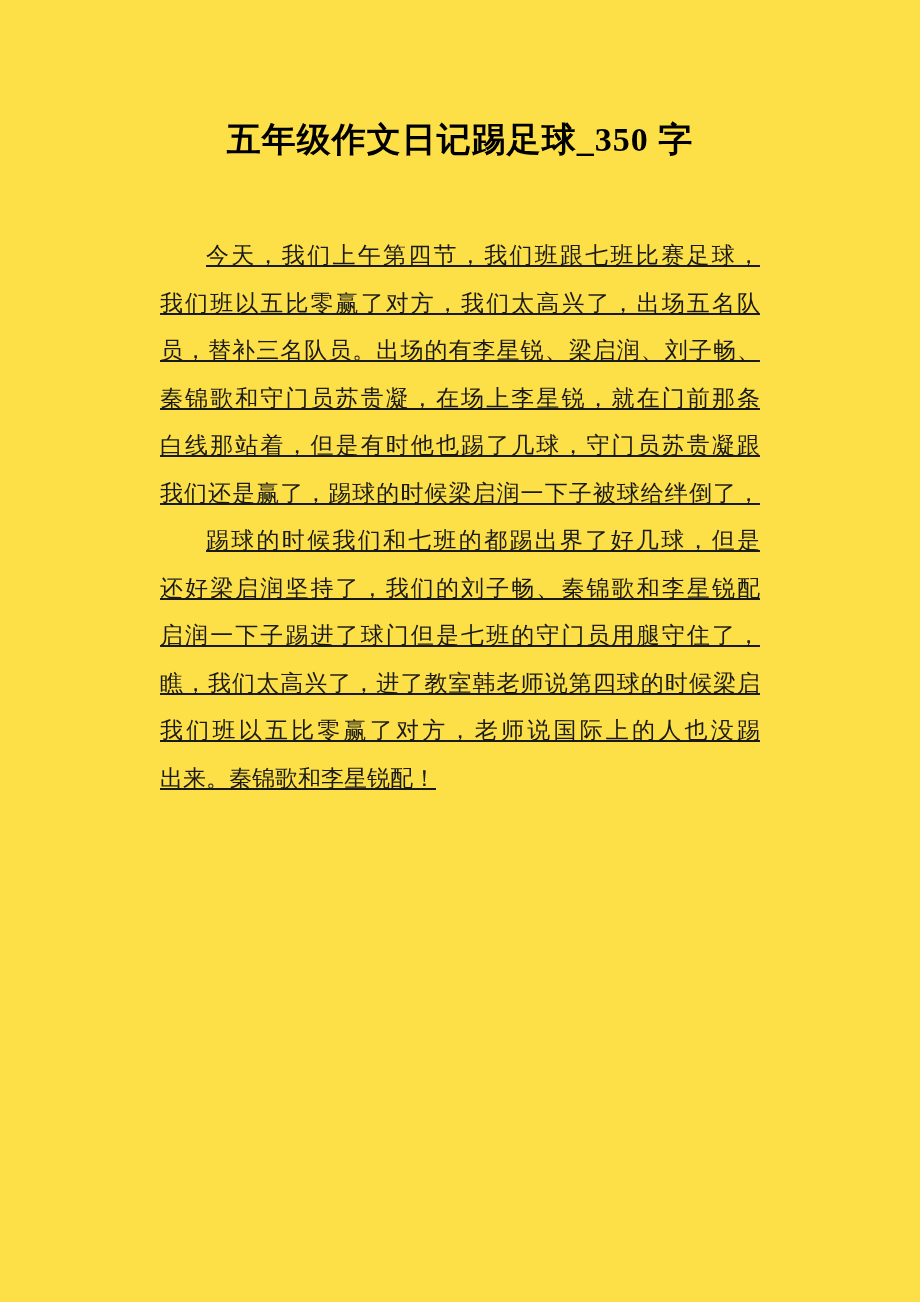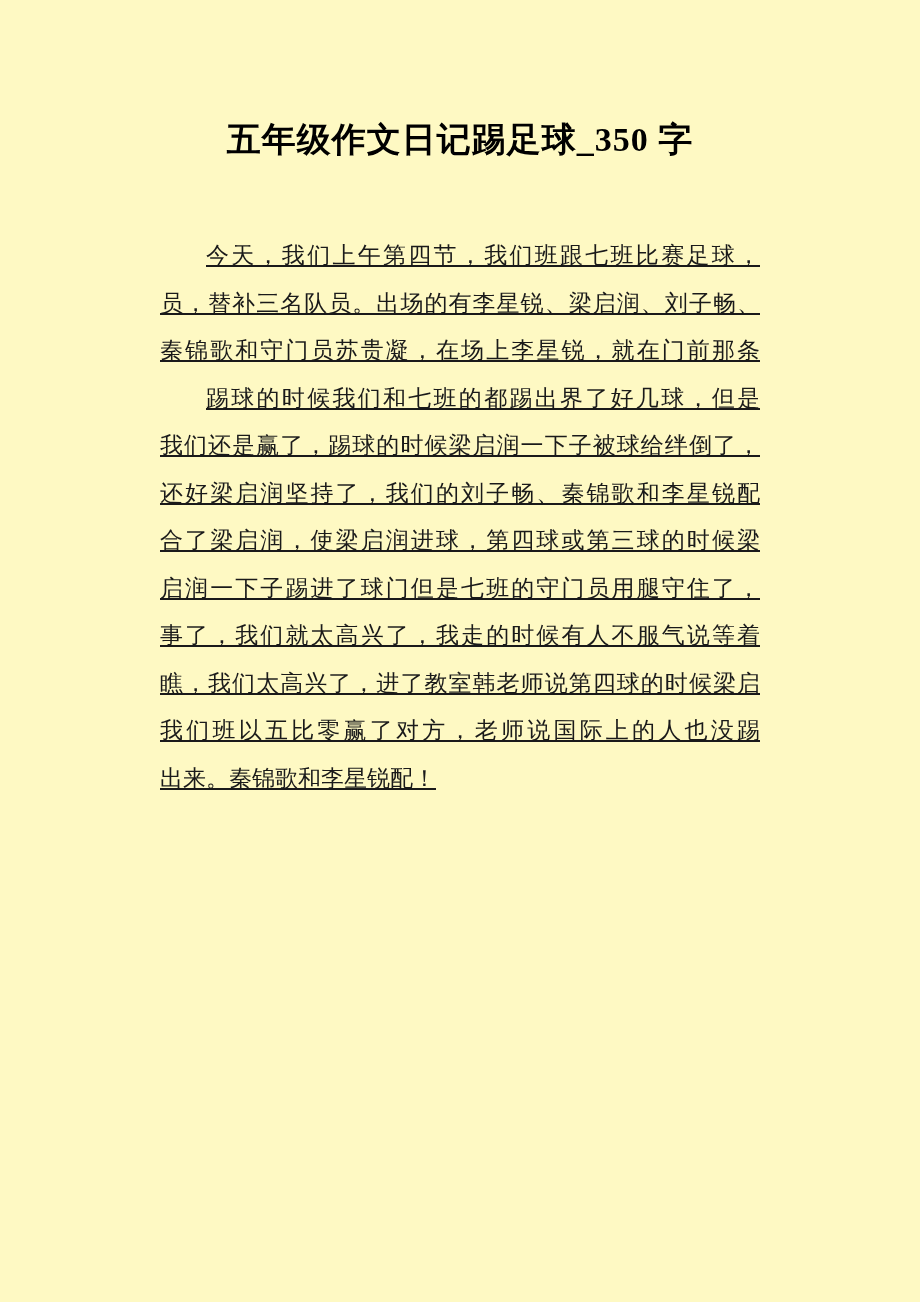--- a/index.html
+++ b/index.html
@@ -4,21 +4,21 @@
 <style>
   html, body {
     margin: 0;
     padding: 0;
     background: #ffffff;
   }
   .page {
     position: relative;
     width: 920px;
     height: 1302px;
-    background: #fef9c3;
+    background: #fde047;
     overflow: hidden;
     font-family: "Liberation Serif", "DejaVu Serif", serif;
   }
   .doc-title {
     margin: 0;
     padding-top: 114px;
     text-align: center;
     font-size: 34px;
     line-height: 52px;
     font-weight: 700;
@@ -50,25 +50,25 @@
     -moz-text-align-last: left;
   }
 </style>
 </head>
 <body>
 
 <div class="page">
   <h1 class="doc-title">五年级作文日记踢足球_350 字</h1>
   <div class="doc-content" id="doc-content">
       <div class="doc-line first-line">今天，我们上午第四节，我们班跟七班比赛足球，</div>
+      <div class="doc-line">我们班以五比零赢了对方，我们太高兴了，出场五名队</div>
       <div class="doc-line">员，替补三名队员。出场的有李星锐、梁启润、刘子畅、</div>
       <div class="doc-line">秦锦歌和守门员苏贵凝，在场上李星锐，就在门前那条</div>
+      <div class="doc-line">白线那站着，但是有时他也踢了几球，守门员苏贵凝跟</div>
+      <div class="doc-line">我们还是赢了，踢球的时候梁启润一下子被球给绊倒了，</div>
       <div class="doc-line first-line">踢球的时候我们和七班的都踢出界了好几球，但是</div>
-      <div class="doc-line">我们还是赢了，踢球的时候梁启润一下子被球给绊倒了，</div>
       <div class="doc-line">还好梁启润坚持了，我们的刘子畅、秦锦歌和李星锐配</div>
-      <div class="doc-line">合了梁启润，使梁启润进球，第四球或第三球的时候梁</div>
       <div class="doc-line">启润一下子踢进了球门但是七班的守门员用腿守住了，</div>
-      <div class="doc-line">事了，我们就太高兴了，我走的时候有人不服气说等着</div>
       <div class="doc-line">瞧，我们太高兴了，进了教室韩老师说第四球的时候梁启</div>
       <div class="doc-line">我们班以五比零赢了对方，老师说国际上的人也没踢</div>
       <div class="doc-line para-last">出来。秦锦歌和李星锐配！</div>
     </div>
 </div>
 
 </body></html>

